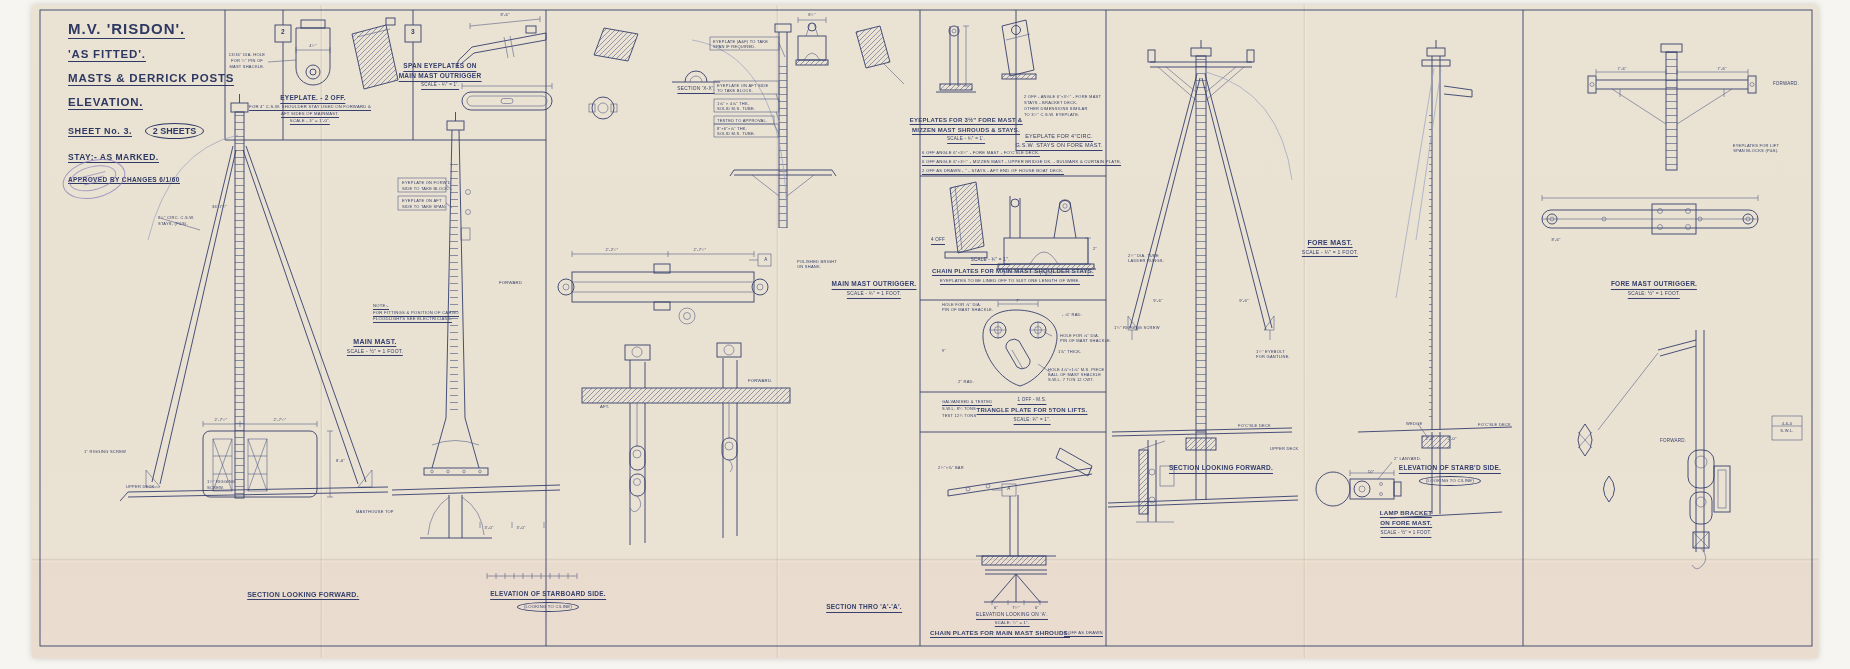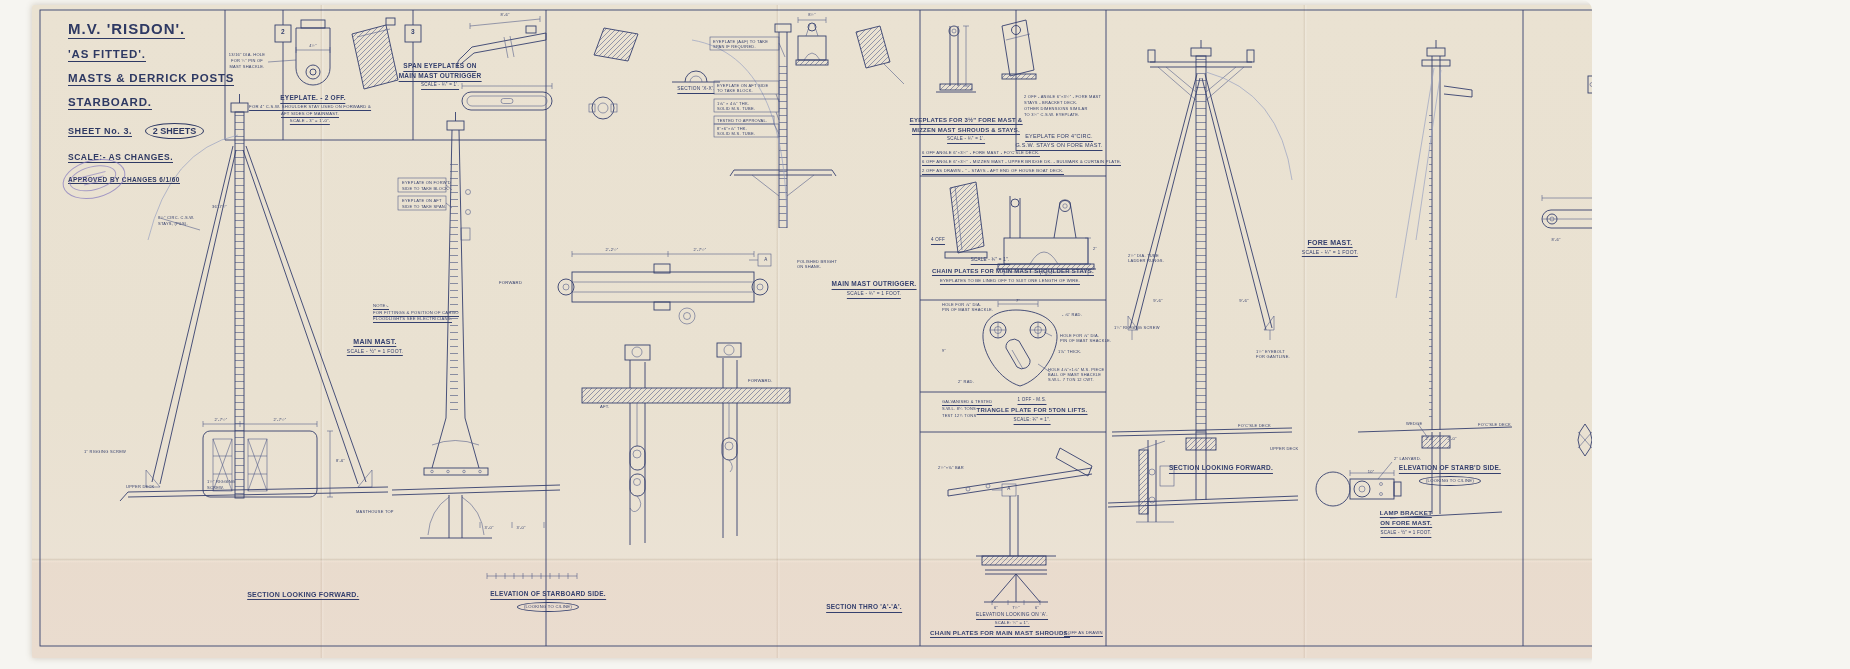--- a/index.html
+++ b/index.html
@@ -1,16 +1,16 @@
 <!DOCTYPE html>
 <html><head>
 <meta charset="utf-8">
 <style>
   html,body{margin:0;padding:0;background:#f6f5f1;font-family:"Liberation Sans",sans-serif;}
-  #stage{position:relative;width:1592px;height:669px;overflow:hidden;background:#f6f5f1;border-radius:10px;}
+  #stage{position:relative;width:1850px;height:669px;overflow:hidden;background:#f6f5f1;border-radius:10px;}
   #paper{position:absolute;left:32px;top:5px;width:1786px;height:653px;background:linear-gradient(180deg,#eae2d2 0%,#e9e1d1 60%,#ece3d6 100%);border-radius:2px;box-shadow:0 0 6px rgba(90,70,40,.25);}
   .crease-v{position:absolute;top:0;height:100%;width:4px;background:linear-gradient(90deg,rgba(130,100,70,0),rgba(130,100,70,.14),rgba(255,255,255,.28),rgba(130,100,70,0));pointer-events:none;}
   .crease-h{position:absolute;left:0;width:100%;height:5px;background:linear-gradient(180deg,rgba(130,100,70,0),rgba(130,100,70,.16),rgba(255,245,235,.3),rgba(130,100,70,0));pointer-events:none;}
   #lower-strip{position:absolute;left:0;top:556px;width:100%;height:97px;background:rgba(222,180,162,.13);pointer-events:none;}
   svg{position:absolute;left:0;top:0;}
   .ink{stroke:#35406e;fill:none;stroke-width:.9;}
   .tn{stroke:#4a5584;fill:none;stroke-width:.55;}
   .ft{stroke:#9aa2c2;fill:none;stroke-width:.7;}
   .lab{position:absolute;white-space:nowrap;line-height:1;color:#35406e;letter-spacing:.25px;}
   .lab.c{transform:translateX(-50%);}
@@ -338,26 +338,26 @@
       <path class="tn" d="M1701 548q9 10 1 18q-6 6 -10 -1"></path>
       <rect x="1772" y="416" width="30" height="24" class="tn"></rect>
         <path class="tn" d="M1772 426H1802"></path>
     </g>
   </svg>
 
   <div id="title-block">
     <span class="t1">M.V. 'RISDON'.</span><br>
     <span class="t2">'AS FITTED'.</span>
     <span class="t3">MASTS &amp; DERRICK POSTS</span>
-    <span class="t4">STARBOARD.</span>
+    <span class="t4">ELEVATION.</span>
     <span class="row">
       <span class="t5">SHEET No. 3.</span>
       <span class="badge">2 SHEETS</span>
     </span>
-    <span class="t6">SCALE:- AS CHANGES.</span><br>
+    <span class="t6">STAY:- AS MARKED.</span><br>
     <span class="t7">APPROVED BY CHANGES   6/1/60</span>
   </div>
 
   <div id="stamp">
     <div class="in"></div>
     <div class="sq" style="top:13px"></div>
     <div class="sq" style="top:17px;width:24px;left:17px"></div>
     <div class="sq" style="top:21px;width:18px;left:20px"></div>
   </div>
 

